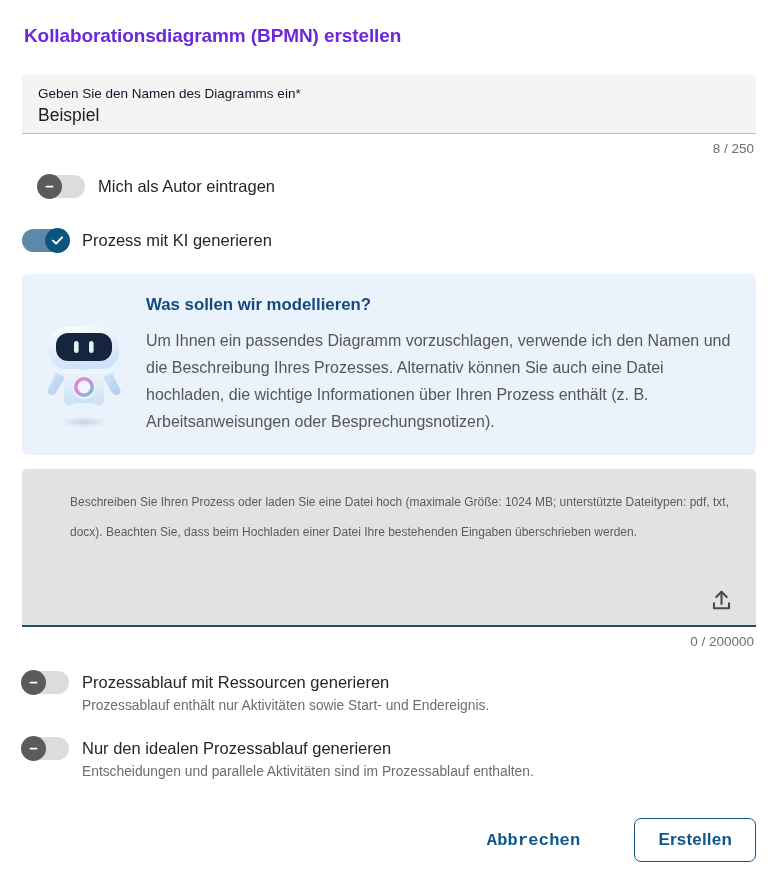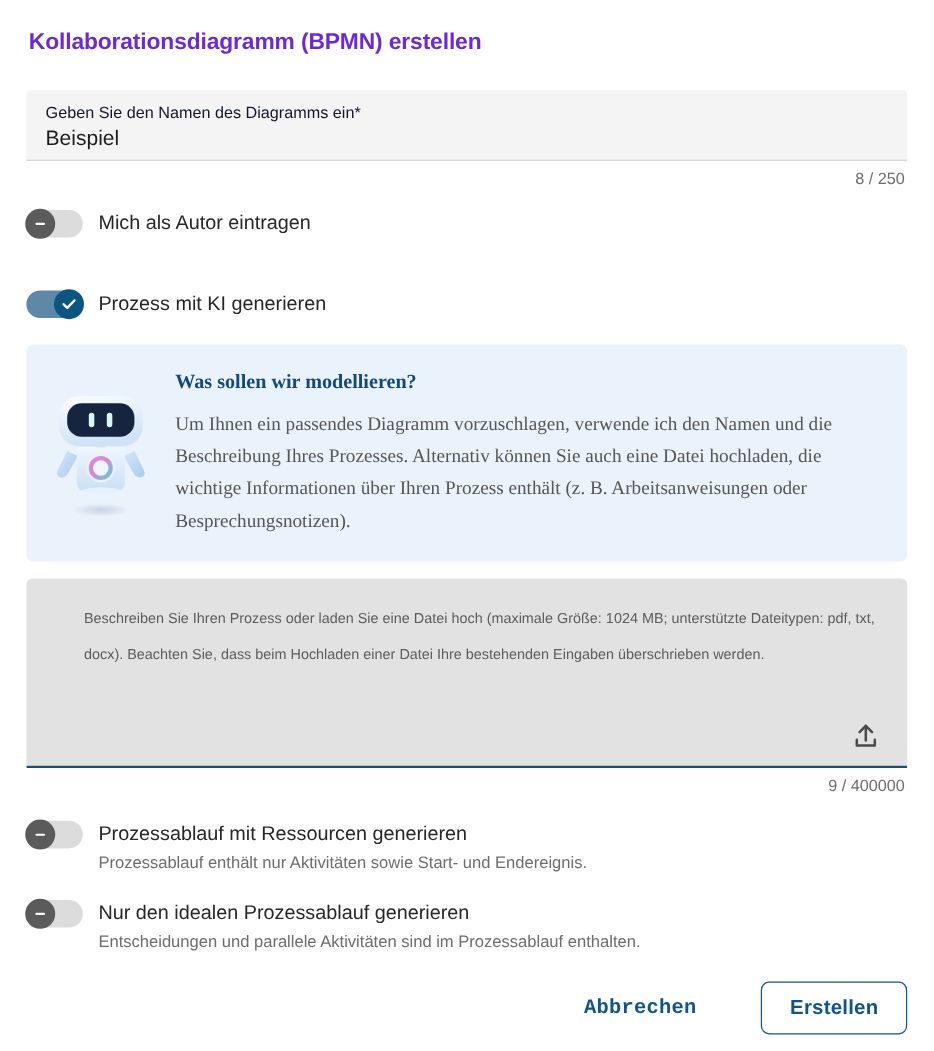--- a/index.html
+++ b/index.html
@@ -103,25 +103,24 @@
     line-height: 18px;
     margin: 3px 0 0 60px;
   }
 
   
   .info-panel {
     margin-top: 22px;
     background: #eaf2fb;
     border-radius: 6px;
     display: flex;
-    align-items: center;
+    align-items: flex-end;
     padding: 18px 22px 20px 14px;
     gap: 14px;
     min-height: 168px;
-    font-family: Liberation Serif, serif;
   }
   .robot { flex: 0 0 auto; width: 96px; padding-top: 12px; }
   .info-body { flex: 1 1 auto; padding-top: 2px; }
   .info-heading {
     font-size: 16.8px;
     font-weight: bold;
     color: #15497e;
     line-height: 22px;
     margin-bottom: 11px;
   }
@@ -205,34 +204,34 @@
   <div class="dialog-title">Kollaborationsdiagramm (BPMN) erstellen</div>
 
   <div class="field-wrap">
     <div class="filled-field">
       <div class="field-label">Geben Sie den Namen des Diagramms ein*</div>
       <input class="field-value" type="text" value="Beispiel" style="">
     </div>
     <div class="counter">8 / 250</div>
   </div>
 
-  <div style="margin-top:19px;">
+  <div style="margin-top:19px;margin-left:16px;">
     <div class="toggle-row">
       <div class="toggle off">
         <div class="knob">
           <svg width="13" height="13" viewBox="0 0 13 13">
               <rect x="2.5" y="5.7" width="8" height="1.8" rx="0.9" fill="#ffffff"></rect>
             </svg>
         </div>
       </div>
       <div class="toggle-label">Mich als Autor eintragen</div>
     </div>
   </div>
 
-  <div style="margin-top:44px;">
+  <div style="margin-top:31px;">
     <div class="toggle-row">
       <div class="toggle on">
         <div class="knob">
           <svg width="15" height="15" viewBox="0 0 15 15">
               <path d="M3 7.6 L6.1 10.6 L12 4.4" stroke="#ffffff" stroke-width="2" fill="none" stroke-linecap="round" stroke-linejoin="round"></path>
             </svg>
         </div>
       </div>
       <div class="toggle-label">Prozess mit KI generieren</div>
     </div>
@@ -298,21 +297,21 @@
   <div class="textarea-wrap">
     <div class="textarea-placeholder">Beschreiben Sie Ihren Prozess oder laden Sie eine Datei hoch (maximale Größe: 1024 MB; unterstützte Dateitypen: pdf, txt, docx). Beachten Sie, dass beim Hochladen einer Datei Ihre bestehenden Eingaben überschrieben werden.</div>
     <div class="upload-btn">
       <svg width="25" height="25" viewBox="0 0 25 25">
         <path d="M12.5 4 L12.5 16" stroke="#4a4a4a" stroke-width="2.1" stroke-linecap="round"></path>
         <path d="M7.3 9.1 L12.5 3.8 L17.7 9.1" stroke="#4a4a4a" stroke-width="2.1" fill="none" stroke-linecap="round" stroke-linejoin="round"></path>
         <path d="M5 15.4 L5 20.2 L20 20.2 L20 15.4" stroke="#4a4a4a" stroke-width="2.1" fill="none" stroke-linecap="round" stroke-linejoin="round"></path>
       </svg>
     </div>
   </div>
-  <div class="counter">9 / 400000</div>
+  <div class="counter">0 / 200000</div>
 
   <div class="bottom-toggles">
 
     <div class="group">
       <div class="toggle-row">
         <div class="toggle off">
           <div class="knob">
             <svg width="13" height="13" viewBox="0 0 13 13">
                 <rect x="2.5" y="5.7" width="8" height="1.8" rx="0.9" fill="#ffffff"></rect>
               </svg>

